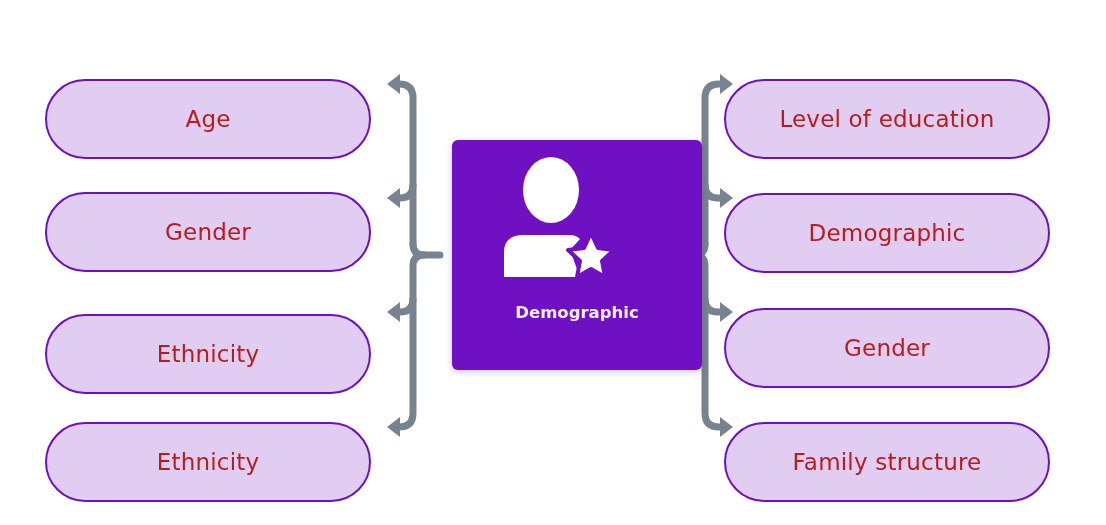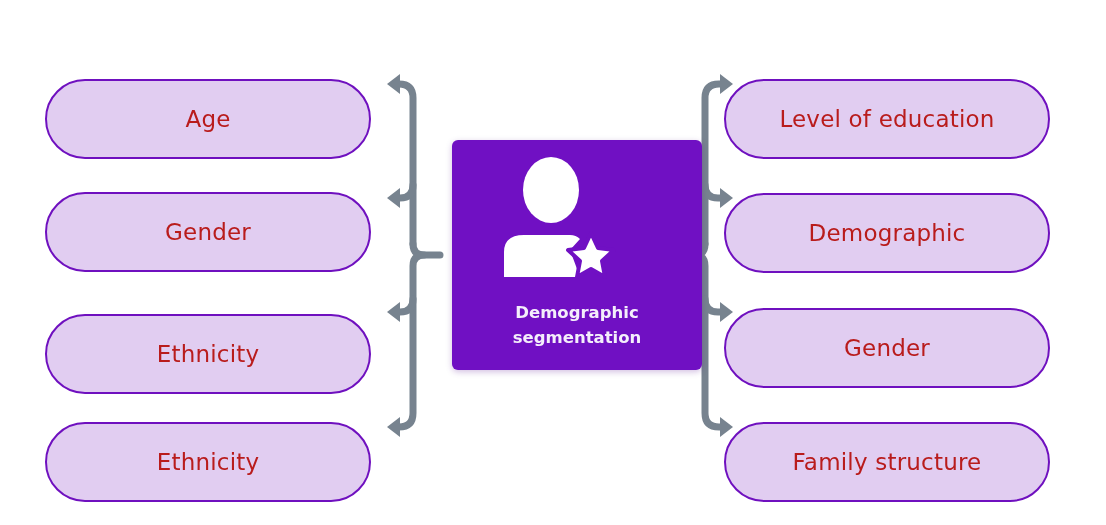--- a/index.html
+++ b/index.html
@@ -75,15 +75,14 @@
 </div>
 
 <div class="hub">
   <svg width="213" height="150" viewBox="0 0 213 150" style="position:absolute;left:0;top:0">
     <ellipse cx="99" cy="50" rx="28" ry="33" fill="#ffffff"></ellipse>
     <path d="M52 137 V112 Q52 95 72 95 H118 Q124 95 128 99 L118 110 L128 137 Z" fill="#ffffff"></path>
     <polygon fill="#ffffff" stroke="#7010c3" stroke-width="4" stroke-linejoin="round" points="139,93 146,108 162,110 150,121 153,137 139,129 125,137 128,121 116,110 132,108"></polygon>
   </svg>
   <div class="hub-label">
     <span>Demographic</span>
-    <span>segmentation</span>
   </div>
 </div>
 
 </body></html>

